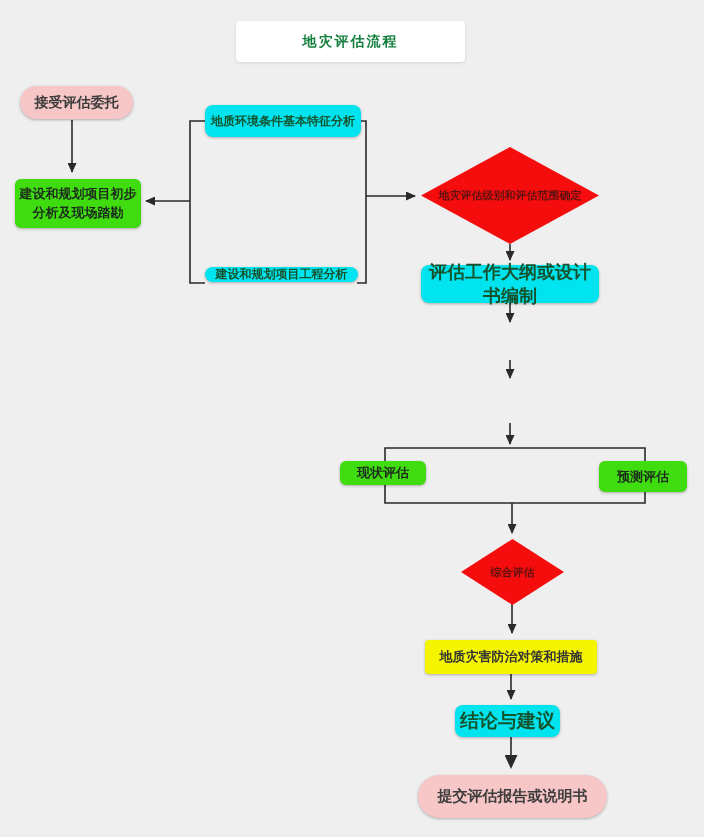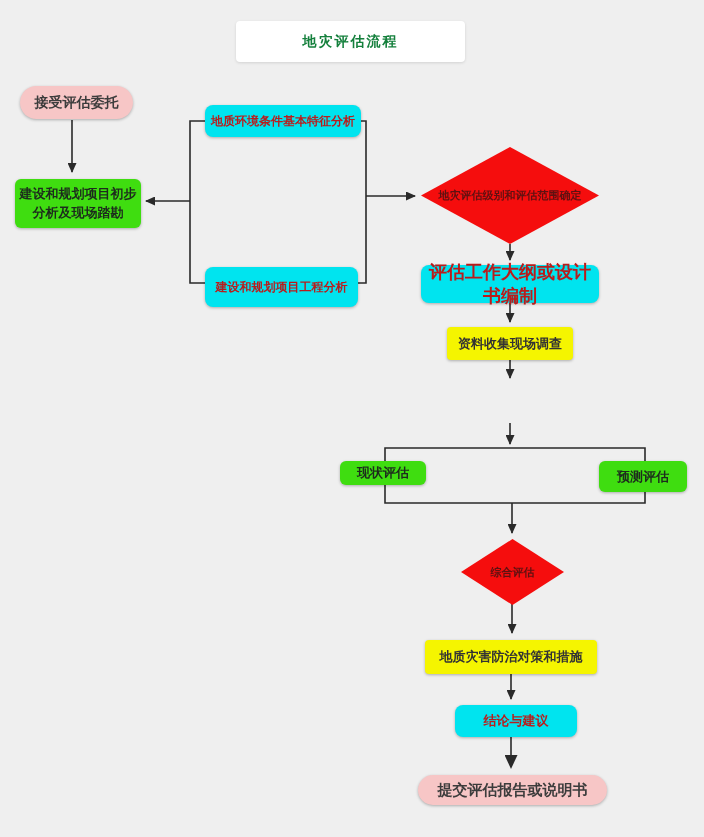--- a/index.html
+++ b/index.html
@@ -19,42 +19,42 @@
     background:#ffffff;border-radius:4px;
     display:flex;align-items:center;justify-content:center;
     box-shadow:0 1px 3px rgba(0,0,0,.12);
   }
   .title-card span{
     font-family:"Liberation Serif","DejaVu Serif",serif;
     font-weight:700;font-size:14px;color:#15803d;letter-spacing:2px;
   }
   .pink{background:#f7c6c6;color:#3c3c3c;border-radius:17px;}
   .green{background:#3fdd10;color:#1d2b1d;border-radius:6px;}
-  .cyan{background:#00e4ef;color:#b91c1c;border-radius:8px;}
+  .cyan{background:#00e4ef;color:#14532d;border-radius:8px;}
   .yellow{background:#f5f500;color:#333333;border-radius:4px;}
   .diamond{
     background:#f50d0d;color:#5f1111;
     clip-path:polygon(50% 0,100% 50%,50% 100%,0 50%);
     box-shadow:none;
   }
   
   .n-start{left:20px;top:86px;width:113px;height:33px;font-size:14px;}
   .n-initial{left:15px;top:179px;width:126px;height:49px;font-size:13px;line-height:1.4;padding:1px;}
   .n-geoenv{left:205px;top:105px;width:156px;height:32px;font-size:12px;}
-  .n-projeng{left:205px;top:267px;width:153px;height:40px;font-size:12px;}
+  .n-projeng{left:205px;top:267px;width:153px;height:15px;font-size:12px;}
   .n-d1{left:421px;top:147px;width:178px;height:97px;font-size:11px;}
   .n-outline{left:421px;top:265px;width:178px;height:38px;font-size:18px;}
   .n-data{left:447px;top:327px;width:126px;height:33px;font-size:13px;}
   .n-type{left:408px;top:383px;width:203px;height:40px;font-size:12px;}
   .n-current{left:340px;top:461px;width:86px;height:24px;font-size:13px;}
   .n-predict{left:599px;top:461px;width:88px;height:31px;font-size:13px;}
   .n-d2{left:461px;top:539px;width:103px;height:66px;font-size:11px;}
   .n-prevent{left:425px;top:640px;width:172px;height:34px;font-size:13px;}
-  .n-conclusion{left:455px;top:705px;width:122px;height:32px;font-size:13px;}
-  .n-end{left:418px;top:775px;width:189px;height:30px;font-size:15px;border-radius:22px;}
+  .n-conclusion{left:455px;top:705px;width:105px;height:32px;font-size:19px;}
+  .n-end{left:418px;top:775px;width:189px;height:43px;font-size:15px;border-radius:22px;}
 </style>
 </head>
 <body>
 
 <div class="canvas">
 
   <svg class="wires" width="704" height="837" viewBox="0 0 704 837">
     <defs>
       <marker id="arr" markerUnits="userSpaceOnUse" markerWidth="11" markerHeight="9" refX="9" refY="4.5" orient="auto">
         <path d="M0,0 L10,4.5 L0,9 z" fill="#2a2a2a"></path>
@@ -104,21 +104,20 @@
   <div class="node green n-initial">建设和规划项目初步分析及现场踏勘</div>
 
   <div class="node cyan n-geoenv">地质环境条件基本特征分析</div>
 
   <div class="node cyan n-projeng">建设和规划项目工程分析</div>
 
   <div class="node diamond n-d1">地灾评估级别和评估范围确定</div>
 
   <div class="node cyan n-outline">评估工作大纲或设计书编制</div>
 
-  <div class="node yellow n-data">资料收集现场调查</div>
 
 
   <div class="node green n-current">现状评估</div>
 
   <div class="node green n-predict">预测评估</div>
 
   <div class="node diamond n-d2">综合评估</div>
 
   <div class="node yellow n-prevent">地质灾害防治对策和措施</div>
 

